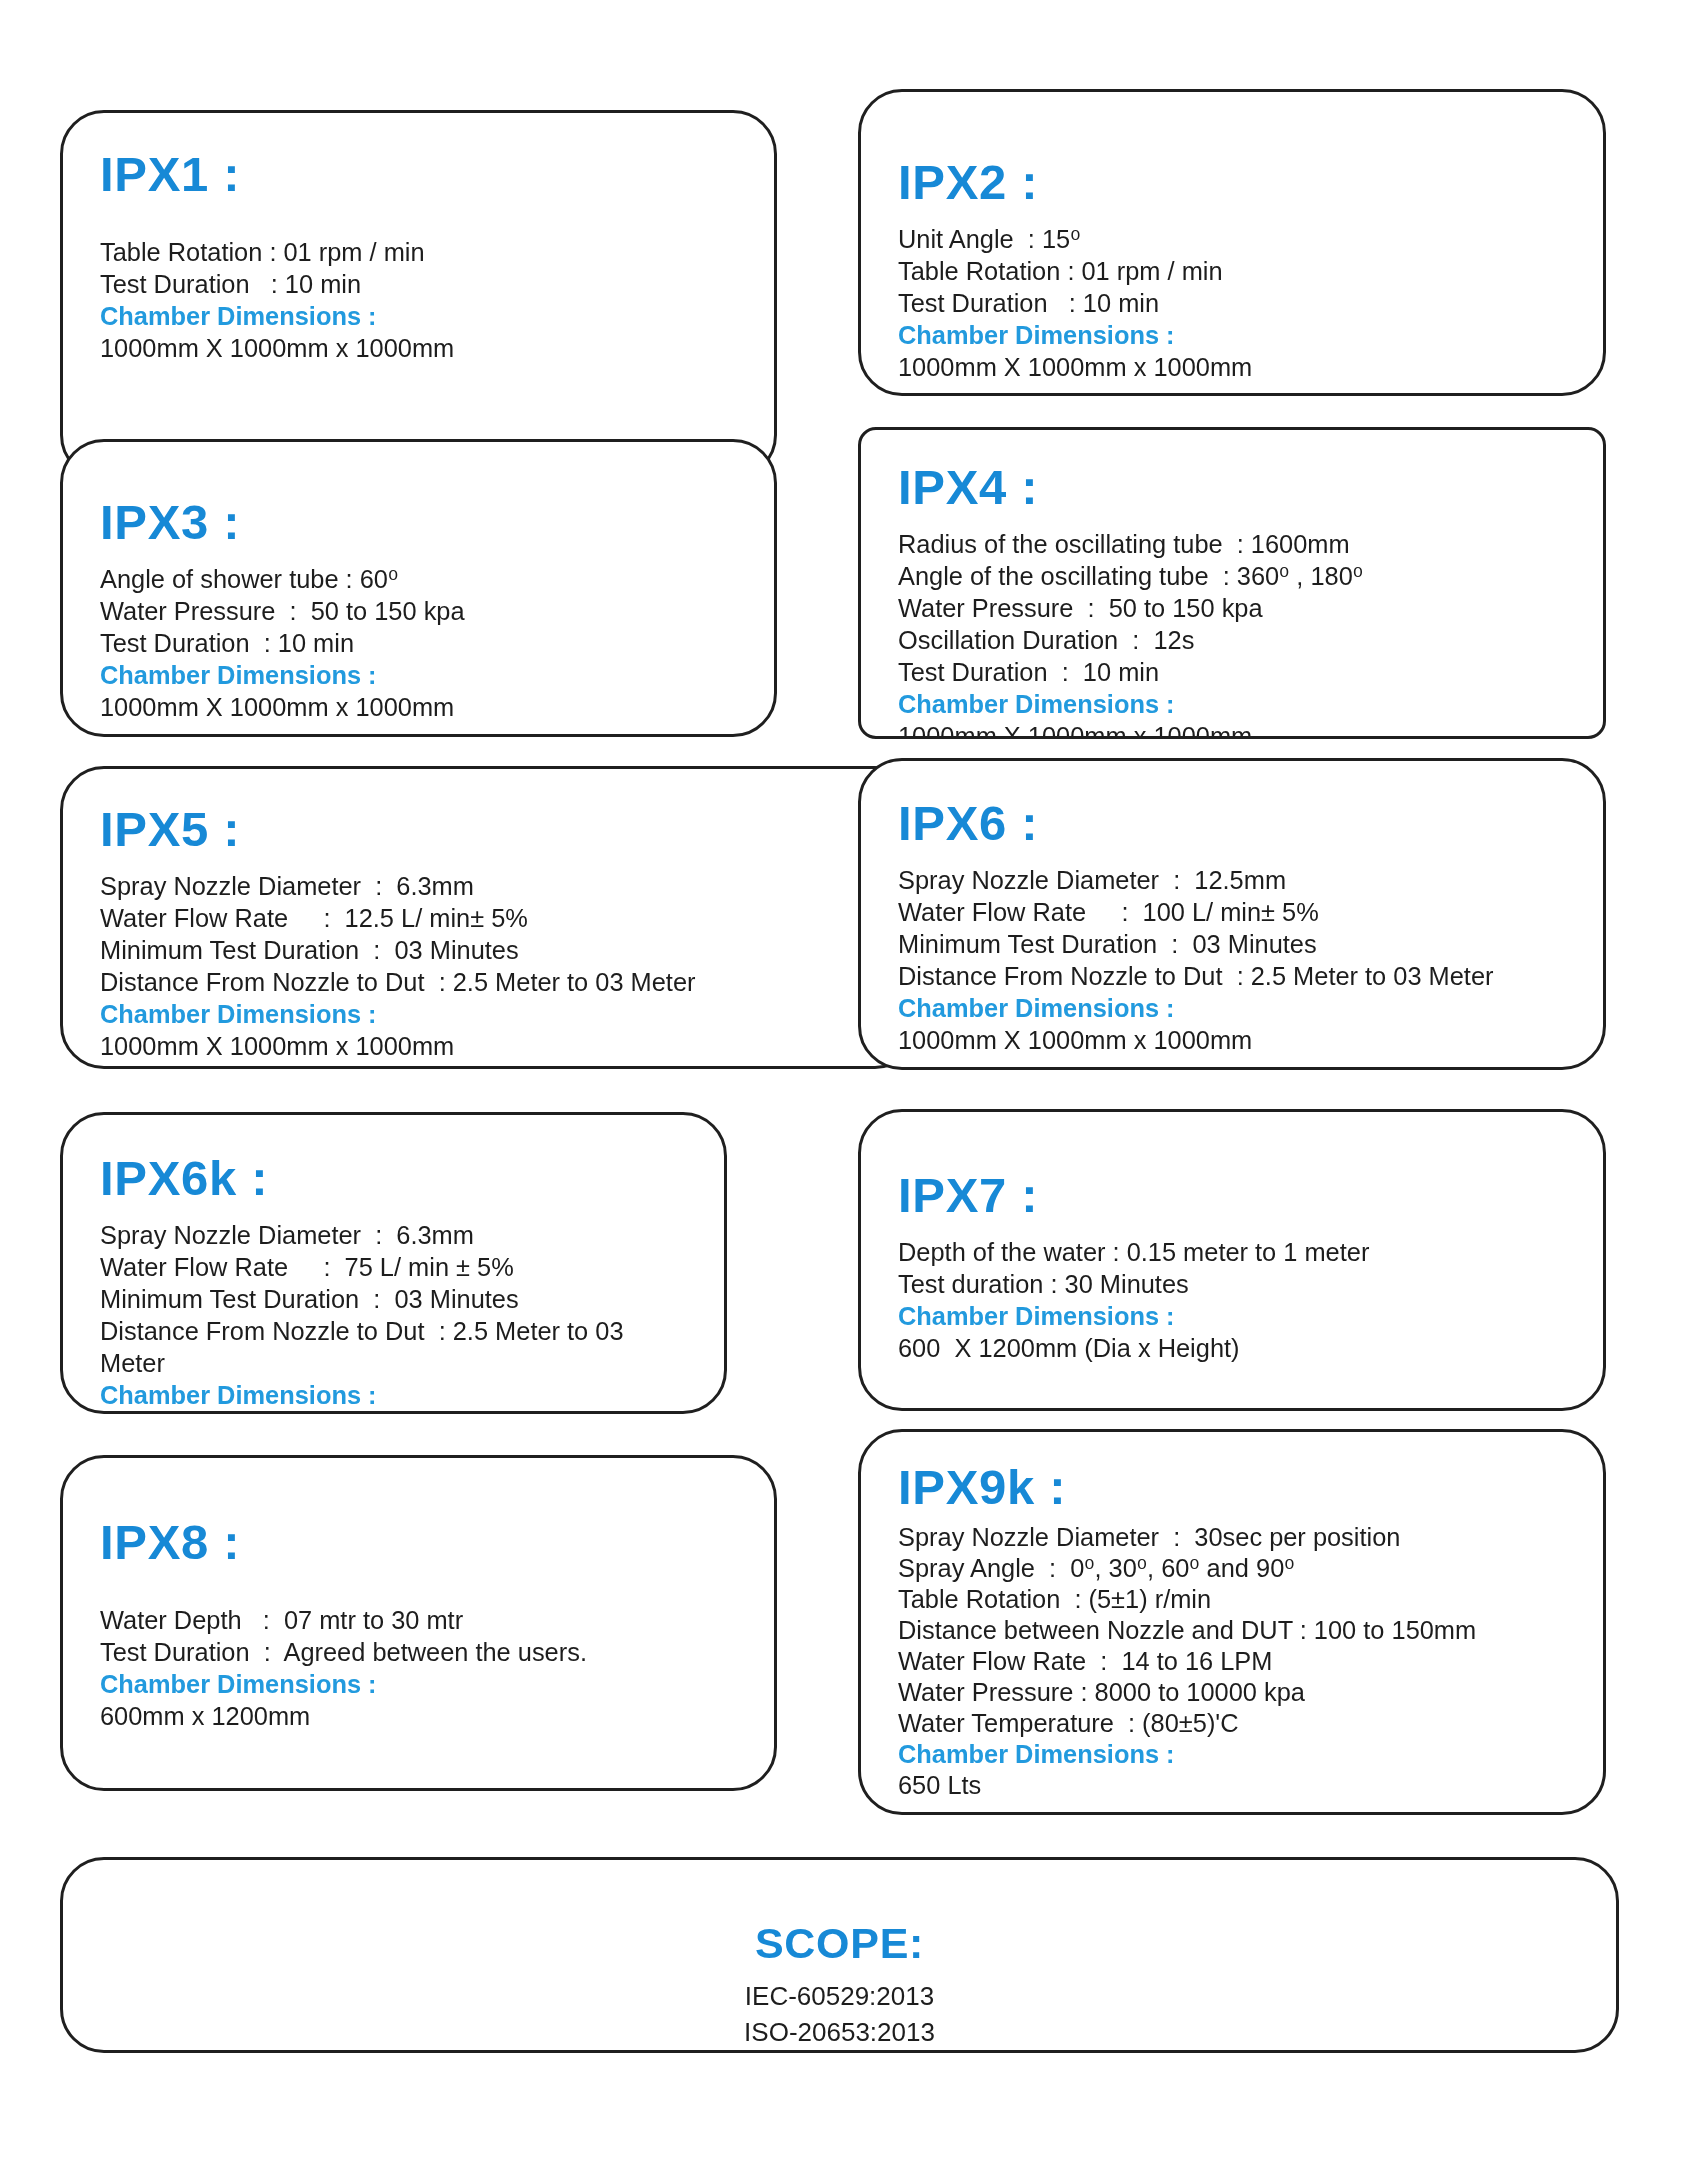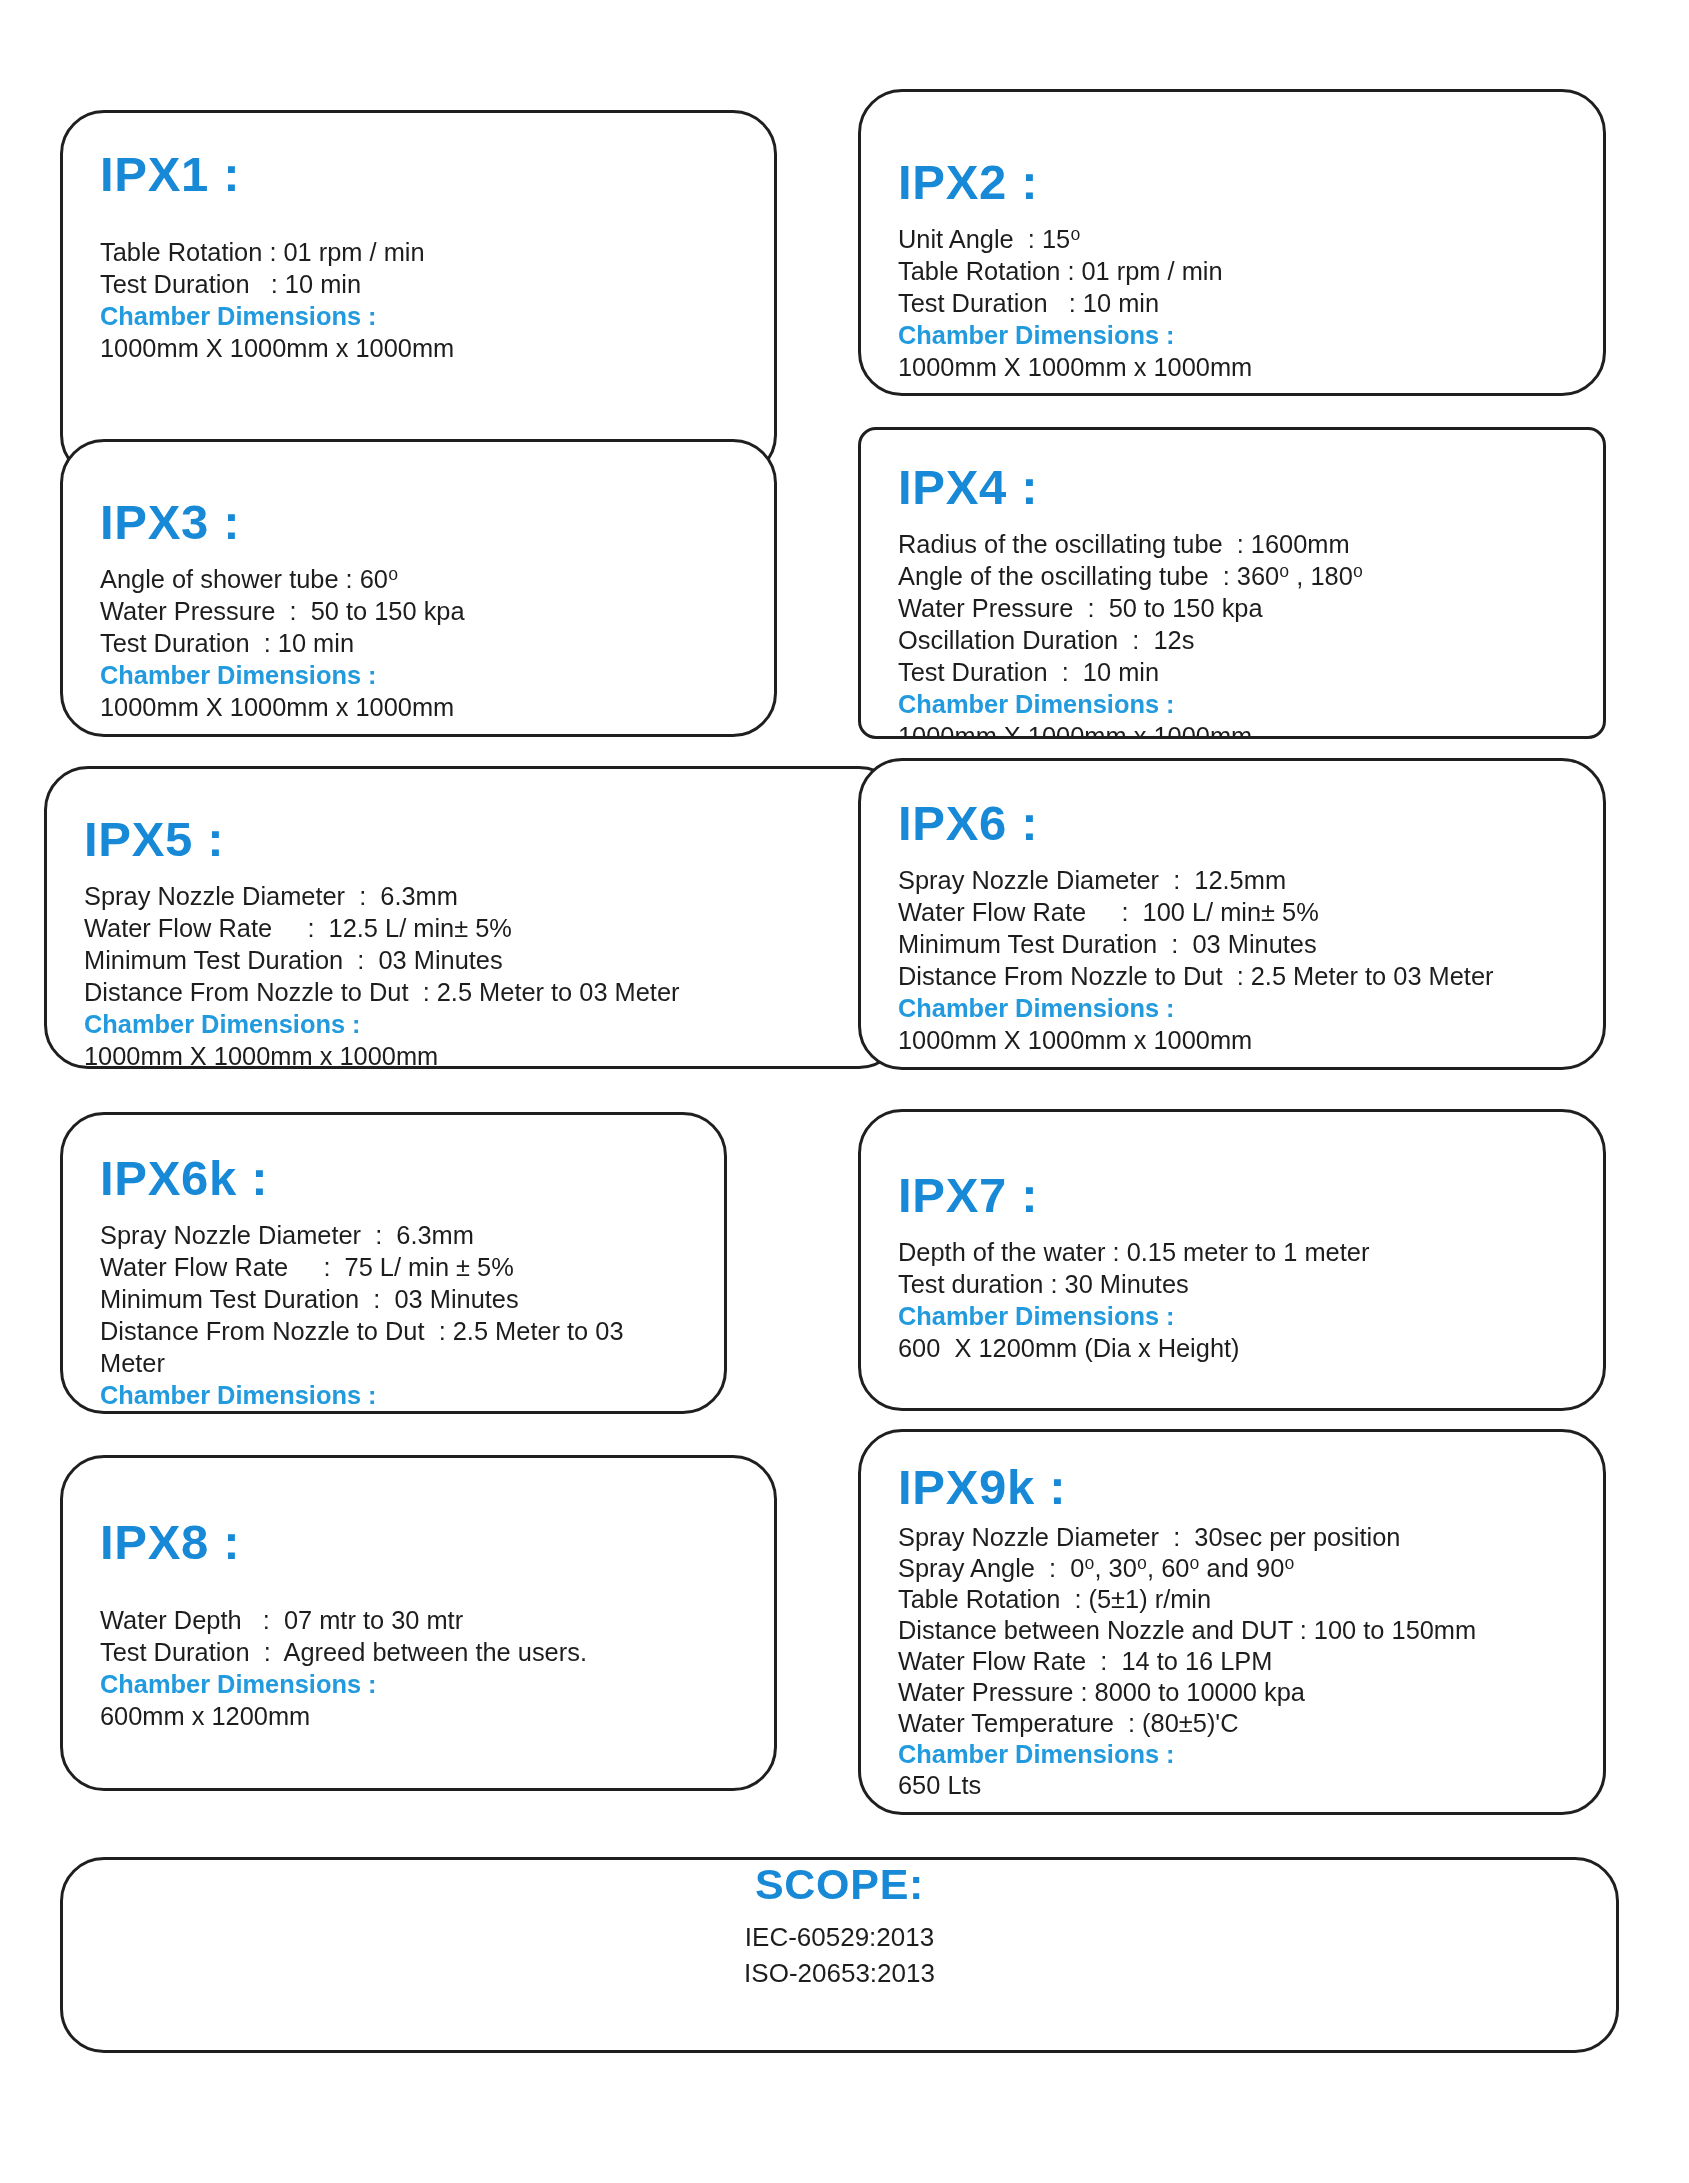--- a/index.html
+++ b/index.html
@@ -37,31 +37,31 @@
   }
   .chamber {
     color:#229ade;
     font-weight:700;
   }
   
   .c0 { left:60px;   top:110px;  width:717px; height:369px; }
   .c1 { left:858px; top:89px;  width:748px; height:307px; padding-top:65px; }
   .c2 { left:60px;   top:439px;  width:717px; height:298px; padding-top:55px; }
   .c3 { left:858px; top:427px;  width:748px; height:312px; padding-top:32px;border-radius:18px; }
-  .c4 { left:44px;   top:766px; width:859px; height:303px; padding-top:45px; }
+  .c4 { left:60px;   top:766px; width:859px; height:303px; padding-top:35px; }
   .c5 { left:858px; top:758px; width:748px; height:312px; padding-top:37px; }
   .c6 { left:60px;   top:1112px; width:667px; height:302px; padding-top:38px; }
   .c7 { left:858px; top:1109px; width:748px; height:302px; padding-top:58px; }
   .c8 { left:60px;   top:1455px; width:717px; height:336px; padding-top:59px; }
   .c9 { left:858px; top:1429px; width:748px; height:386px; padding-top:30px; }
   .c9 .card-title { margin-bottom:8.2px; }
   .c9 .line { line-height:31px; }
   .scope-card {
     left:60px; top:1857px; width:1559px; height:196px;
-    display:flex; flex-direction:column; align-items:center; justify-content:flex-start;
+    display:flex; flex-direction:column; align-items:center; justify-content:flex-end;
     text-align:center; padding:0;
   }
   .scope-title {
     color:#1789d6;
     font-size:43px;
     font-weight:700;
     margin-bottom:9.6px;
     letter-spacing:0.7px;
   }
   .scope-line {

